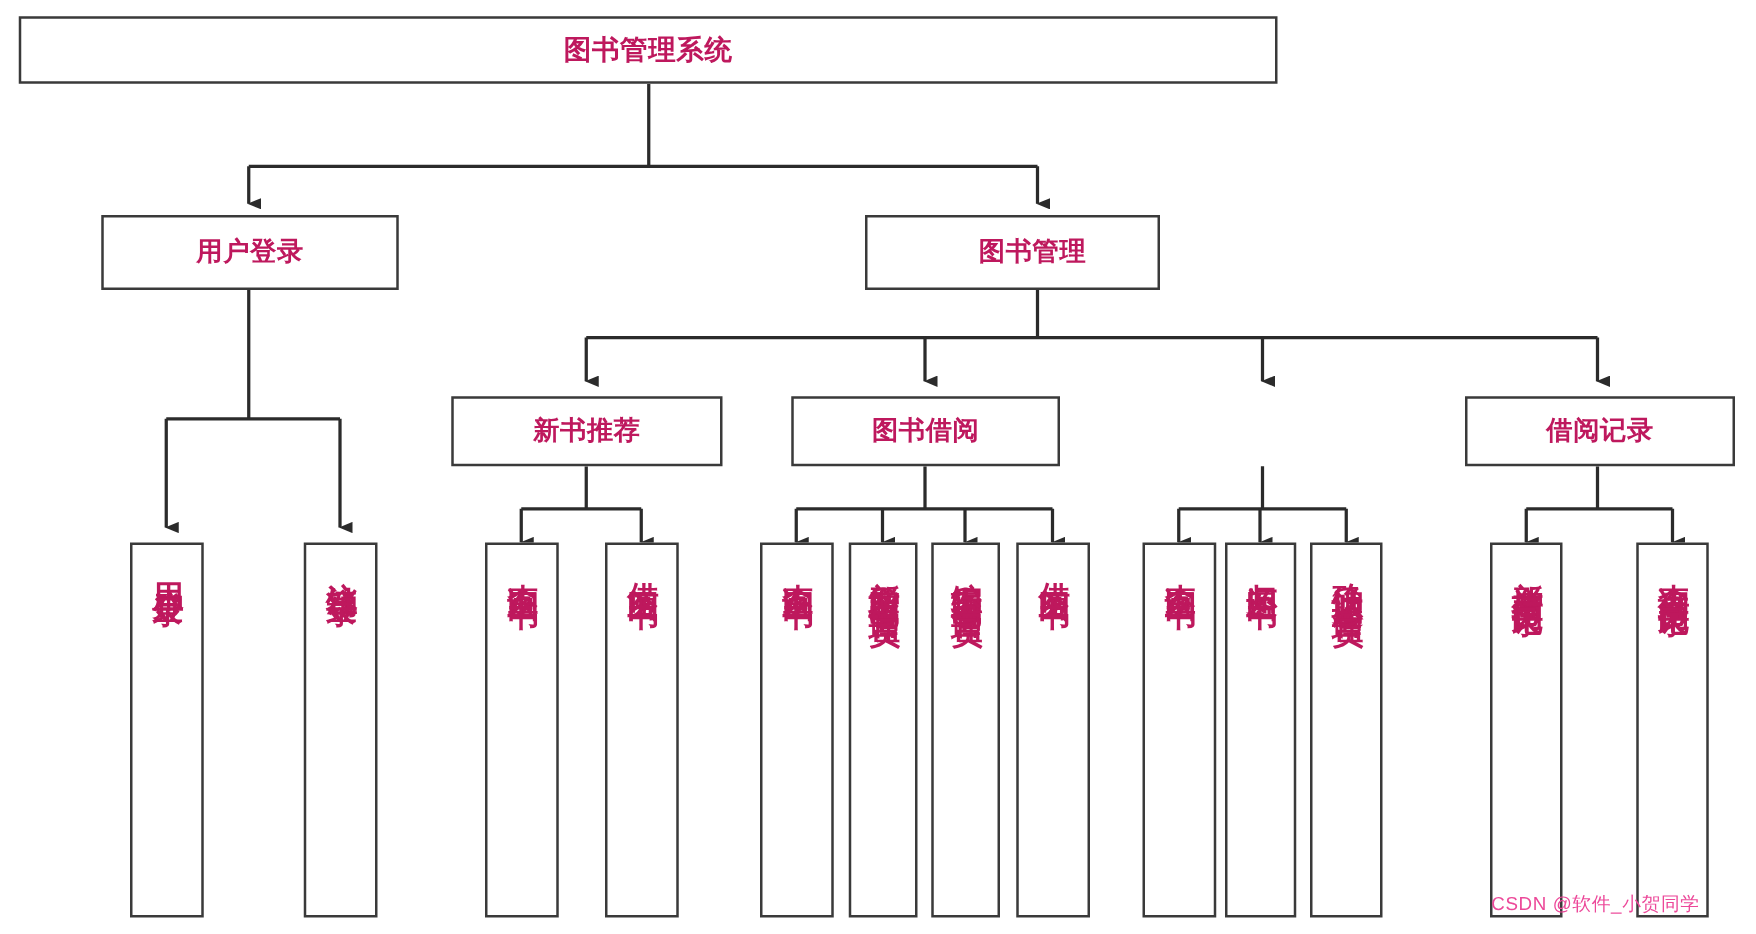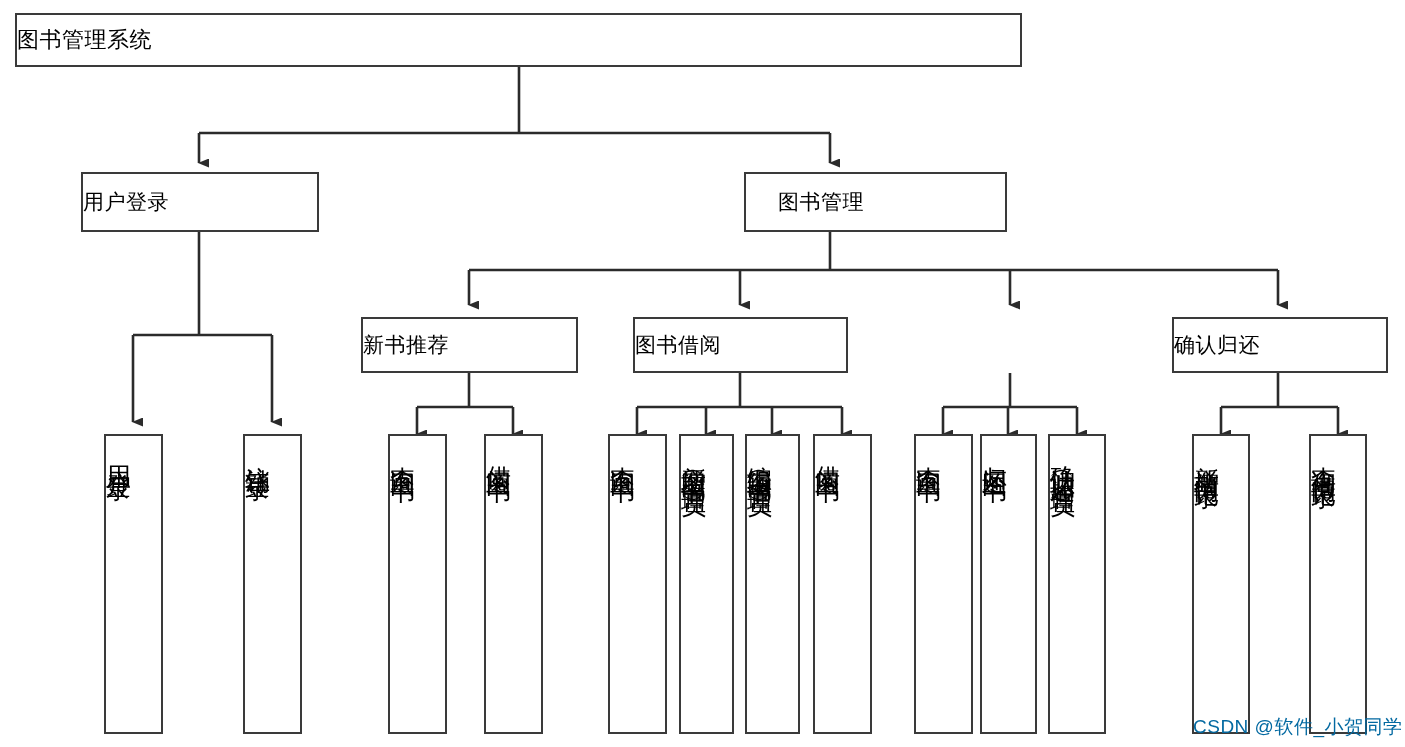--- a/index.html
+++ b/index.html
@@ -18,23 +18,24 @@
     width:1405px;height:747px;
     pointer-events:none;
   }
   .node{
     position:absolute;
     box-sizing:border-box;
     background:#ffffff;
     border:2px solid #3a3a3a;
     display:flex;
     align-items:center;
-    justify-content:flex-start;
-    color:#000000;
+    justify-content:center;
+    color:#be185d;
     z-index:2;
+    font-weight:bold;
   }
   .node .label{
     display:block;
     text-align:center;
     line-height:1.18;
     letter-spacing:0.5px;
     white-space:nowrap;
   }
   
   .node.h .label{
@@ -52,22 +53,22 @@
     writing-mode:vertical-rl;
     text-orientation:upright;
     font-size:25px;
     line-height:1.0;
     letter-spacing:4px;
     white-space:nowrap;
   }
   #watermark{
     position:absolute;
     left:1193px;top:714px;
-    font-size:19px;
-    color:#0369a1;
+    font-size:15px;
+    color:#ec4899;
     white-space:nowrap;
     z-index:3;
     letter-spacing:0.5px;
   }
 </style>
 </head>
 <body>
 
 <div id="diagram">
 
@@ -122,32 +123,32 @@
     </g>
   </svg>
 
   <div class="node h root" style="left:15px;top:13px;width:1007px;height:54px;">
     <span class="label">图书管理系统</span>
   </div>
 
   <div class="node h" style="left:81px;top:172px;width:238px;height:60px;">
     <span class="label">用户登录</span>
   </div>
-  <div class="node h" style="left:744px;top:172px;width:263px;height:60px;padding-left:32px;">
+  <div class="node h" style="left:692px;top:172px;width:236px;height:60px;padding-left:32px;">
     <span class="label">图书管理</span>
   </div>
 
   <div class="node h" style="left:633px;top:317px;width:215px;height:56px;">
     <span class="label">图书借阅</span>
   </div>
   <div class="node h" style="left:361px;top:317px;width:217px;height:56px;">
     <span class="label">新书推荐</span>
   </div>
   <div class="node h" style="left:1172px;top:317px;width:216px;height:56px;">
-    <span class="label">确认归还</span>
+    <span class="label">借阅记录</span>
   </div>
 
   <div class="node v" style="left:104px;top:434px;width:59px;height:300px;">
     <span class="label">用户登录</span>
   </div>
   <div class="node v" style="left:243px;top:434px;width:59px;height:300px;">
     <span class="label">注销登录</span>
   </div>
 
   <div class="node v" style="left:388px;top:434px;width:59px;height:300px;">

